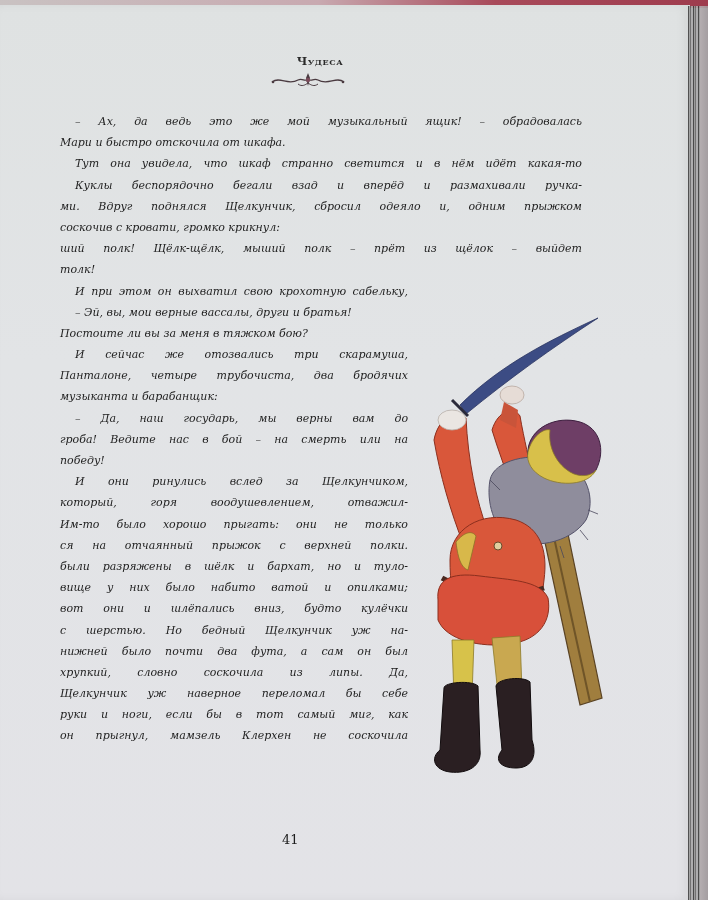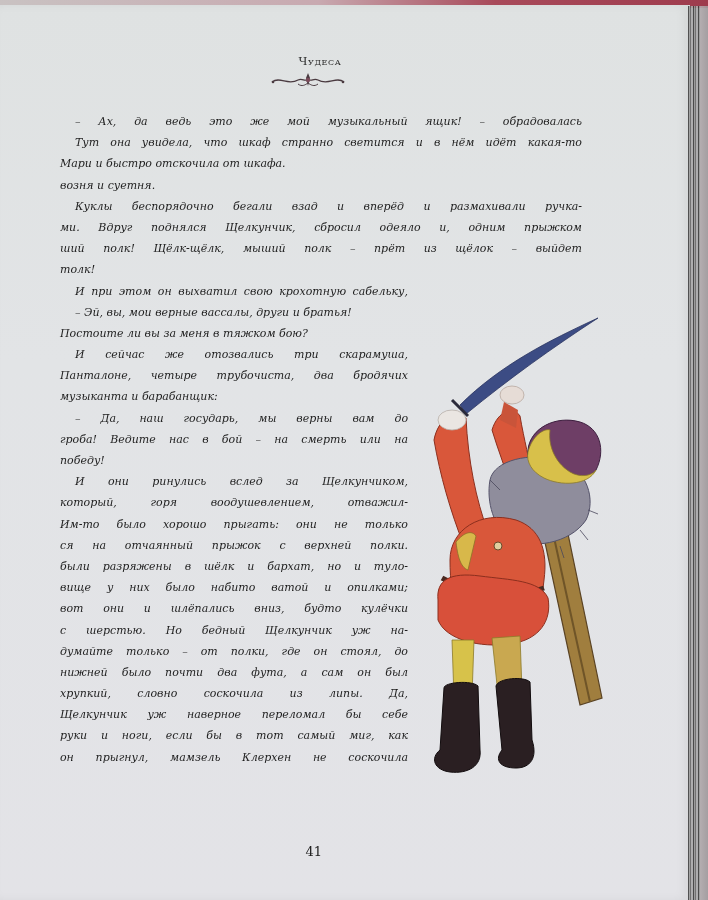--- a/index.html
+++ b/index.html
@@ -47,20 +47,21 @@
     }
     .running-head {
       position: absolute;
       left: 0; width: 640px;
       top: 49px;
       text-align: center;
       font-size: 11.5px;
       letter-spacing: 0.6px;
       color: #2a2a2a;
       font-variant: small-caps;
+      font-weight: bold;
     }
     .ornament {
       position: absolute;
       left: 268px; top: 66px;
       width: 80px; height: 18px;
     }
     .text-block {
       position: absolute;
       left: 60px; top: 106px;
       color: #1e1e1e;
@@ -77,24 +78,23 @@
     .narrow { width: 348px; }
     .just {
       text-align: justify;
       text-align-last: justify;
     }
     .indent { padding-left: 15px; box-sizing: border-box; }
     .page-number {
       position: absolute;
       left: 282px; top: 827px;
       width: 40px;
-      text-align: right;
+      text-align: left;
       font-size: 13px;
       color: #1e1e1e;
-      margin-top: 12px;
     }
     .illustration {
       position: absolute;
       left: 420px; top: 305px;
       width: 210px; height: 485px;
     }
   </style>
 </head>
 <body>
 
@@ -109,45 +109,44 @@
     <path d="M76 11 C 68 5, 60 15, 50 9 C 46 7, 44 10, 42 9" stroke="#4a3a40" stroke-width="1.3" fill="none"></path>
     <path d="M40 2 L 42 7 L 40 15 L 38 7 Z" fill="#4a3a40"></path>
     <circle cx="40" cy="9" r="2.2" fill="#7a4a5a"></circle>
     <circle cx="5" cy="11" r="1.3" fill="#4a3a40"></circle>
     <circle cx="75" cy="11" r="1.3" fill="#4a3a40"></circle>
     <path d="M30 13 C 34 16, 37 14, 40 12 C 43 14, 46 16, 50 13" stroke="#4a3a40" stroke-width="1" fill="none"></path>
   </svg>
 
   <div class="text-block">
     <span class="line full just indent">– Ах, да ведь это же мой музыкальный ящик! – обрадовалась</span>
+    <span class="line full">Мари и быстро отскочила от шкафа.</span>
     <span class="line full just indent">Тут она увидела, что шкаф странно светится и в нём идёт какая-то</span>
-    <span class="line full">Мари и быстро отскочила от шкафа.</span>
-    <span class="line full">возня и суетня.</span>
     <span class="line full just indent">Куклы беспорядочно бегали взад и вперёд и размахивали ручка-</span>
     <span class="line full just">ми. Вдруг поднялся Щелкунчик, сбросил одеяло и, одним прыжком</span>
+    <span class="line full">соскочив с кровати, громко крикнул:</span>
     <span class="line full just">ший полк! Щёлк-щёлк, мыший полк – прёт из щёлок – выйдет</span>
     <span class="line full">толк!</span>
     <span class="line narrow just indent">И при этом он выхватил свою крохотную сабельку,</span>
     <span class="line narrow indent">– Эй, вы, мои верные вассалы, други и братья!</span>
     <span class="line narrow">Постоите ли вы за меня в тяжком бою?</span>
     <span class="line narrow just indent">И сейчас же отозвались три скарамуша,</span>
     <span class="line narrow just">Панталоне, четыре трубочиста, два бродячих</span>
     <span class="line narrow">музыканта и барабанщик:</span>
     <span class="line narrow just indent">– Да, наш государь, мы верны вам до</span>
     <span class="line narrow just">гроба! Ведите нас в бой – на смерть или на</span>
     <span class="line narrow">победу!</span>
     <span class="line narrow just indent">И они ринулись вслед за Щелкунчиком,</span>
     <span class="line narrow just">который, горя воодушевлением, отважил-</span>
     <span class="line narrow just">Им-то было хорошо прыгать: они не только</span>
     <span class="line narrow just">ся на отчаянный прыжок с верхней полки.</span>
     <span class="line narrow just">были разряжены в шёлк и бархат, но и туло-</span>
     <span class="line narrow just">вище у них было набито ватой и опилками;</span>
     <span class="line narrow just">вот они и шлёпались вниз, будто кулёчки</span>
     <span class="line narrow just">с шерстью. Но бедный Щелкунчик уж на-</span>
-    <span class="line narrow just">думайте только – от полки, где он стоял, до</span>
     <span class="line narrow just">нижней было почти два фута, а сам он был</span>
     <span class="line narrow just">хрупкий, словно соскочила из липы. Да,</span>
     <span class="line narrow just">Щелкунчик уж наверное переломал бы себе</span>
     <span class="line narrow just">руки и ноги, если бы в тот самый миг, как</span>
     <span class="line narrow just">он прыгнул, мамзель Клерхен не соскочила</span>
   </div>
 
   <svg class="illustration" viewBox="0 0 210 485">
 
     <path d="M118 200 L 142 195 L 182 388 L 160 395 Z" fill="#a07e3e" stroke="#5a4324" stroke-width="1.2"></path>

